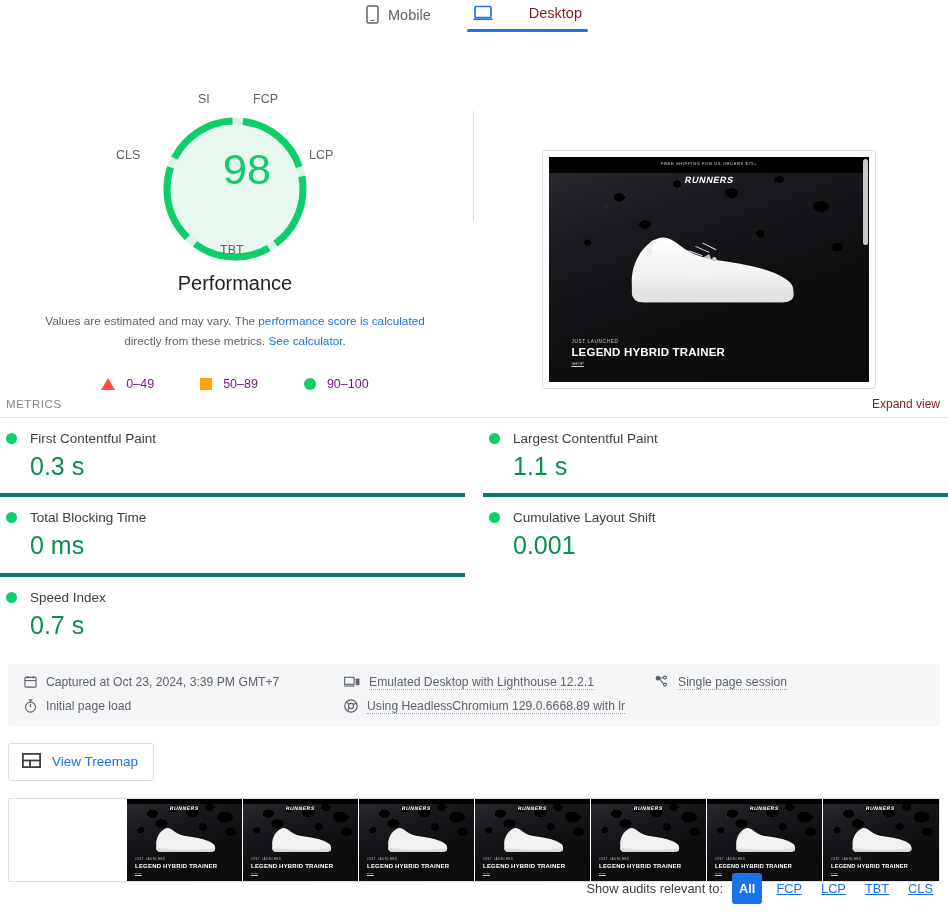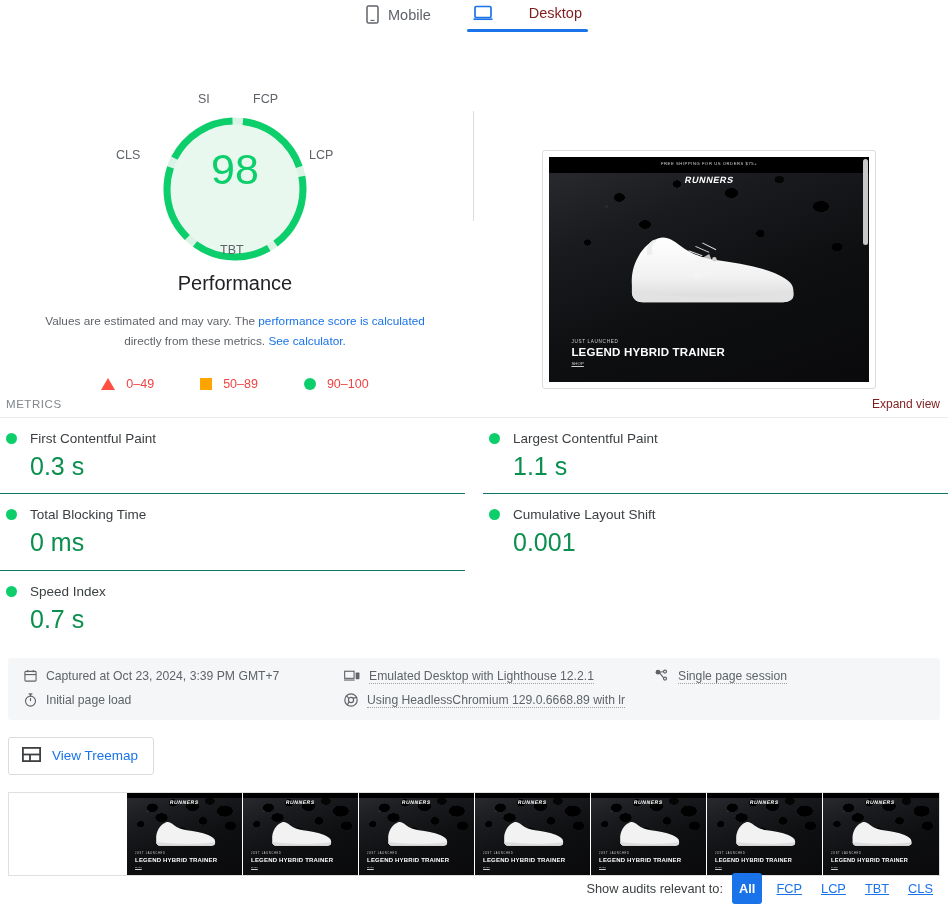--- a/index.html
+++ b/index.html
@@ -56,21 +56,21 @@
     position: relative;
   }
   .gauge-wrap {
     position: relative;
     width: 230px;
     height: 198px;
   }
   .gauge-svg { position: absolute; top: 9px; left: 25px; }
   .gauge-score {
     position: absolute;
-    top: 58px; left: 25px;
+    top: 58px; left: 37px;
     width: 180px;
     text-align: center;
     font-size: 43px;
     color: #0cce6b;
     line-height: 1;
   }
   .gauge-label {
     position: absolute;
     font-size: 12.5px;
     color: #5f6368;
@@ -93,21 +93,21 @@
     margin-top: 16px;
     width: 420px;
   }
   .gauge-note a { color: #1a73e8; text-decoration: none; }
 
   .legend {
     display: flex;
     gap: 46px;
     margin-top: 26px;
     font-size: 12.5px;
-    color: #ef4444;
+    color: #701a75;
     align-items: center;
   }
   .legend-item { display: flex; align-items: center; gap: 11px; }
   .swatch-tri {
     width: 0; height: 0;
     border-left: 7px solid transparent;
     border-right: 7px solid transparent;
     border-bottom: 12px solid #ff4e42;
   }
   .swatch-sq { width: 12px; height: 12px; background: #ffa400; }
@@ -218,21 +218,21 @@
   .expand-view { color: #7f1d1d; cursor: pointer; letter-spacing: 0; font-size: 12px; }
 
   .metrics-grid {
     display: grid;
     grid-template-columns: 1fr 1fr;
     column-gap: 18px;
     border-top: 1px solid #e8eaed;
   }
   .metric {
     padding: 13px 6px 14px 6px;
-    border-bottom: 1px solid #0f766e;
+    border-bottom: 4px solid #0f766e;
   }
   .metric.col-l { grid-column: 1; }
   .metric.col-r { grid-column: 2; }
   .metric.no-border { border-bottom: none; }
   .metric-title {
     display: flex;
     align-items: center;
     gap: 13px;
     font-size: 13.5px;
     color: #3c4043;

